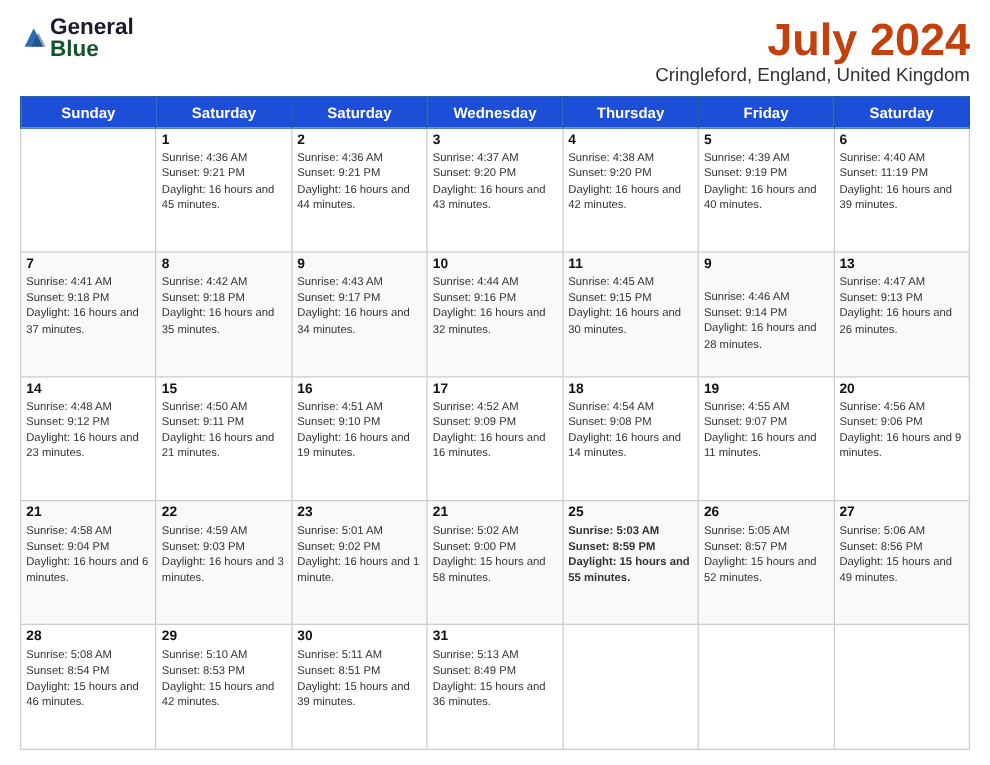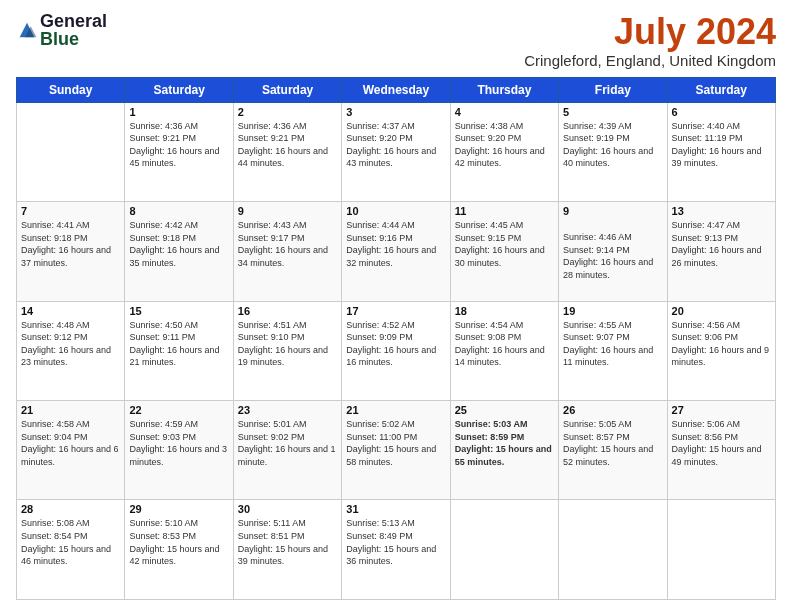--- a/index.html
+++ b/index.html
@@ -281,21 +281,21 @@
           </td>
           <td>
             <span class="day-number">23</span>
             <div class="day-info" style="white-space: pre-line;">Sunrise: 5:01 AM
 Sunset: 9:02 PM
 Daylight: 16 hours and 1 minute.</div>
           </td>
           <td>
             <span class="day-number">21</span>
             <div class="day-info" style="white-space: pre-line;">Sunrise: 5:02 AM
-Sunset: 11:00 PM
+Sunset: 9:00 PM
 Daylight: 15 hours and 58 minutes.</div>
           </td>
           <td>
             <span class="day-number">25</span>
             <div class="day-info" style="white-space: pre-line; font-weight: bold;">Sunrise: 5:03 AM
 Sunset: 8:59 PM
 Daylight: 15 hours and 55 minutes.</div>
           </td>
           <td>
             <span class="day-number">26</span>

